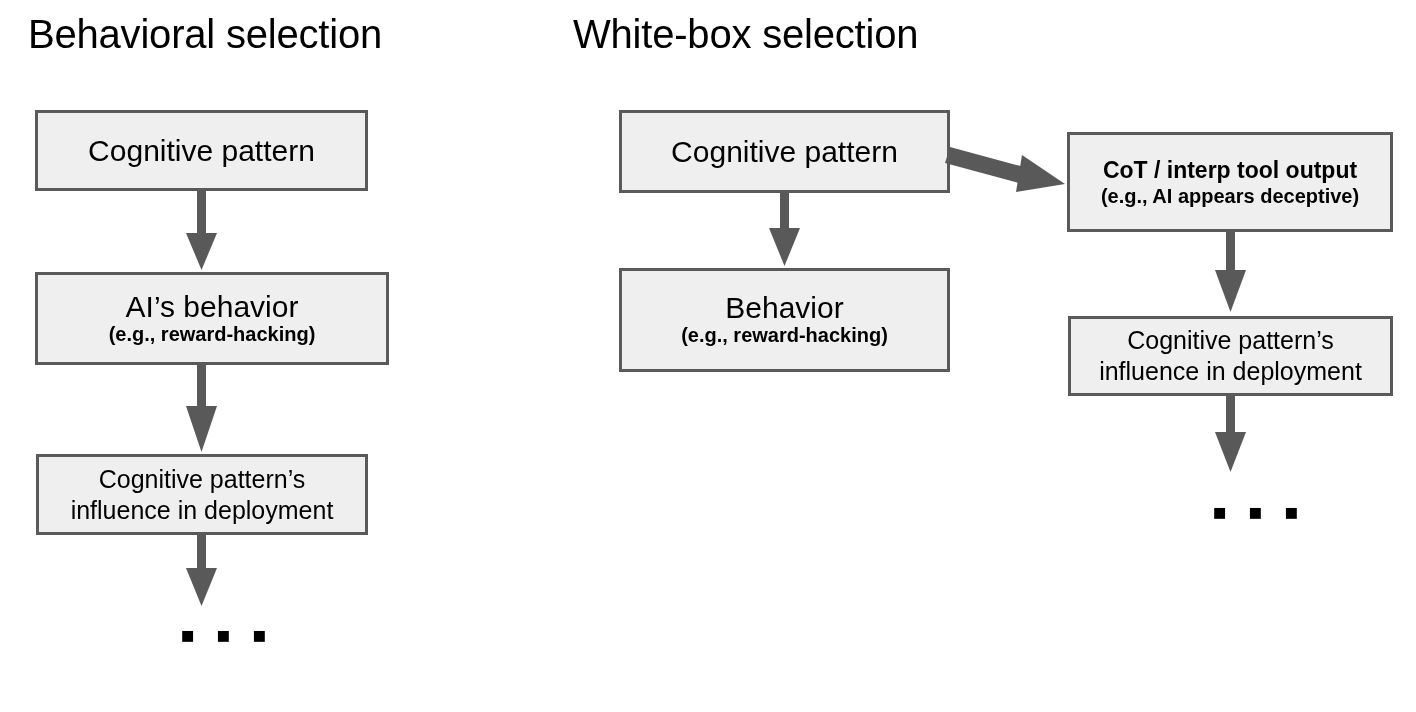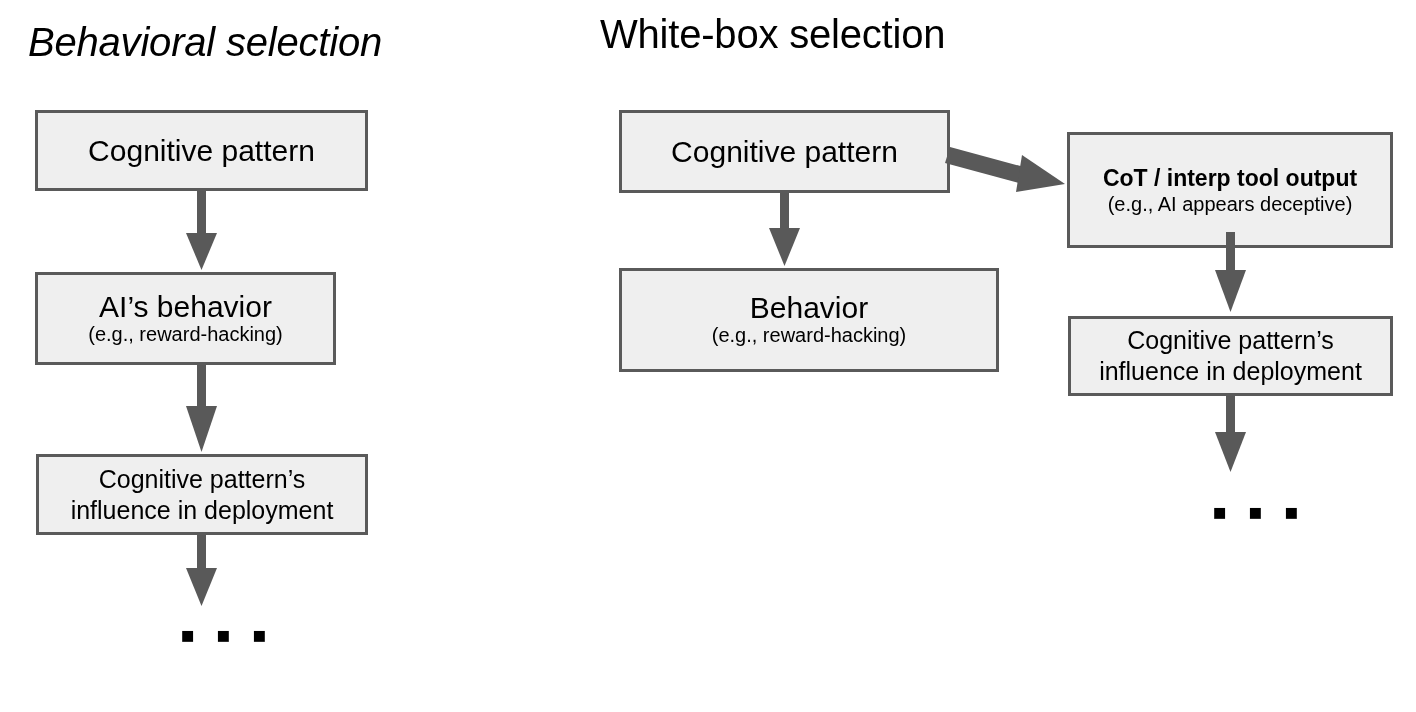--- a/index.html
+++ b/index.html
@@ -52,21 +52,21 @@
     white-space: nowrap;
   }
   .node .line-main.bold {
     font-weight: bold;
     font-size: 23px;
     line-height: 28px;
   }
   .node .line-sub {
     font-size: 20px;
     line-height: 24px;
-    font-weight: 400;
+    font-weight: 700;
     white-space: nowrap;
   }
   .node.two-line .line-main {
     font-size: 25px;
     line-height: 31px;
     text-align: right;
   }
 
   .ellipsis {
     position: absolute;
@@ -84,50 +84,50 @@
     width: 1416px;
     height: 712px;
     pointer-events: none;
   }
 </style>
 </head>
 <body>
 
 <div id="canvas">
 
-  <div class="col-title" style="left:28px; top:20px;font-style:italic;">Behavioral selection</div>
+  <div class="col-title" style="left:28px; top:12px;">Behavioral selection</div>
 
   <div class="node" style="left:35px; top:110px; width:333px; height:81px;">
     <span class="line-main">Cognitive pattern</span>
   </div>
 
-  <div class="node" style="left:35px; top:272px; width:301px; height:93px;">
+  <div class="node" style="left:35px; top:272px; width:354px; height:93px;">
     <span class="line-main">AI’s behavior</span>
     <span class="line-sub">(e.g., reward-hacking)</span>
   </div>
 
   <div class="node two-line" style="left:36px; top:454px; width:332px; height:81px;">
     <span class="line-main">Cognitive pattern’s</span>
     <span class="line-main">influence in deployment</span>
   </div>
 
   <div class="ellipsis" style="left:180px; top:613px;">▪ ▪ ▪</div>
 
-  <div class="col-title" style="left:600px; top:12px;">White-box selection</div>
+  <div class="col-title" style="left:573px; top:12px;">White-box selection</div>
 
   <div class="node" style="left:619px; top:110px; width:331px; height:83px;">
     <span class="line-main">Cognitive pattern</span>
   </div>
 
-  <div class="node" style="left:619px; top:268px; width:380px; height:104px;text-align:right;">
+  <div class="node" style="left:619px; top:268px; width:331px; height:104px;text-align:right;">
     <span class="line-main">Behavior</span>
     <span class="line-sub">(e.g., reward-hacking)</span>
   </div>
 
-  <div class="node" style="left:1067px; top:132px; width:326px; height:116px;">
+  <div class="node" style="left:1067px; top:132px; width:326px; height:100px;">
     <span class="line-main bold">CoT / interp tool output</span>
     <span class="line-sub">(e.g., AI appears deceptive)</span>
   </div>
 
   <div class="node two-line" style="left:1068px; top:316px; width:325px; height:80px;">
     <span class="line-main">Cognitive pattern’s</span>
     <span class="line-main">influence in deployment</span>
   </div>
 
   <div class="ellipsis" style="left:1212px; top:490px;">▪ ▪ ▪</div>

